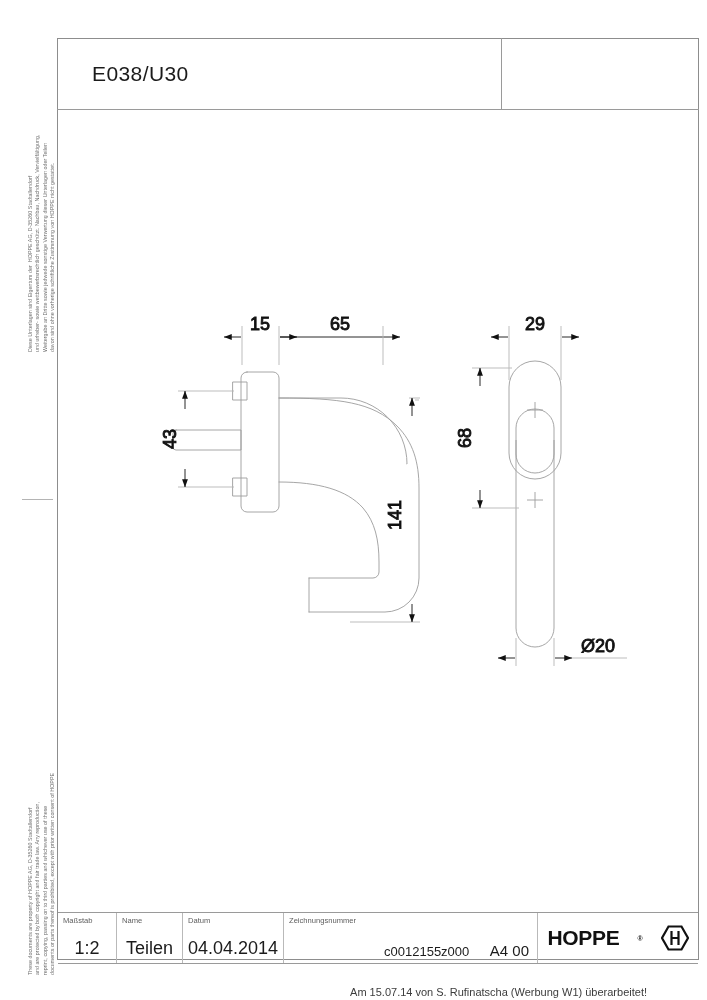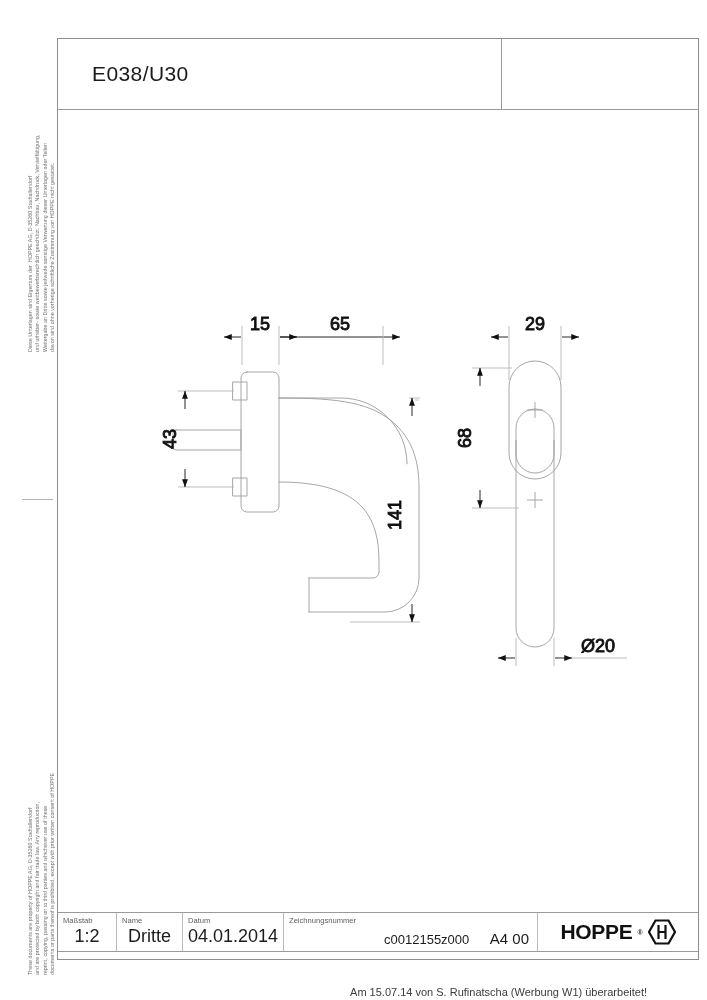--- a/index.html
+++ b/index.html
@@ -47,21 +47,21 @@
   .fold-mark{
     position:absolute;left:22px;top:499px;width:31px;height:1px;background:#b4b4b4;
   }
 
   
   .draw{position:absolute;left:57px;top:110px;width:642px;height:790px;}
   svg{display:block;}
 
   
   .tblock{
-    position:absolute;left:58px;top:912px;width:640px;height:40px;
+    position:absolute;left:58px;top:912px;width:640px;height:52px;
     box-sizing:border-box;
     border-top:1px solid #9a9a9a;border-bottom:1px solid #9a9a9a;
     display:flex;
   }
   .tcell{
     position:relative;box-sizing:border-box;
     border-right:1px solid #b9b9b9;height:100%;
   }
   .tcell:last-child{border-right:none;}
   .tlabel{
@@ -81,21 +81,21 @@
 
   .dn-num{
     position:absolute;bottom:4px;left:100px;font-size:13px;color:#1b1b1b;white-space:nowrap;
   }
   .dn-fmt{
     position:absolute;bottom:4px;right:8px;font-size:15px;color:#1b1b1b;white-space:nowrap;
   }
 
   
   .logo-wrap{
-    position:absolute;inset:0;display:flex;align-items:center;justify-content:center;gap:5px;
+    position:absolute;inset:0;display:flex;align-items:center;justify-content:center;gap:18px;
   }
   .logo-word{
     font-size:21px;font-weight:bold;letter-spacing:-.3px;color:#111;
     font-family:"Liberation Sans", sans-serif;
   }
   .logo-reg{font-size:7px;vertical-align:super;font-weight:bold;}
 
   .footnote{
     position:absolute;right:60px;top:986px;
     font-size:11px;color:#3c3c3c;white-space:nowrap;margin-left:40px;
@@ -235,25 +235,25 @@
     </svg>
   </div>
 
   <div class="tblock">
     <div class="tcell c-mass">
       <span class="tlabel">Maßstab</span>
       <span class="tval c">1:2</span>
     </div>
     <div class="tcell c-name">
       <span class="tlabel">Name</span>
-      <span class="tval c">Dritte</span>
+      <span class="tval c">Teilen</span>
     </div>
     <div class="tcell c-date">
       <span class="tlabel">Datum</span>
-      <span class="tval c">04.01.2014</span>
+      <span class="tval c">04.04.2014</span>
     </div>
     <div class="tcell c-draw">
       <span class="tlabel">Zeichnungsnummer</span>
       <span class="dn-num">c0012155z000</span>
       <span class="dn-fmt">A4 00</span>
     </div>
     <div class="tcell c-logo">
       <div class="logo-wrap">
         <span class="logo-word">HOPPE</span>
         <span class="logo-reg">®</span>

